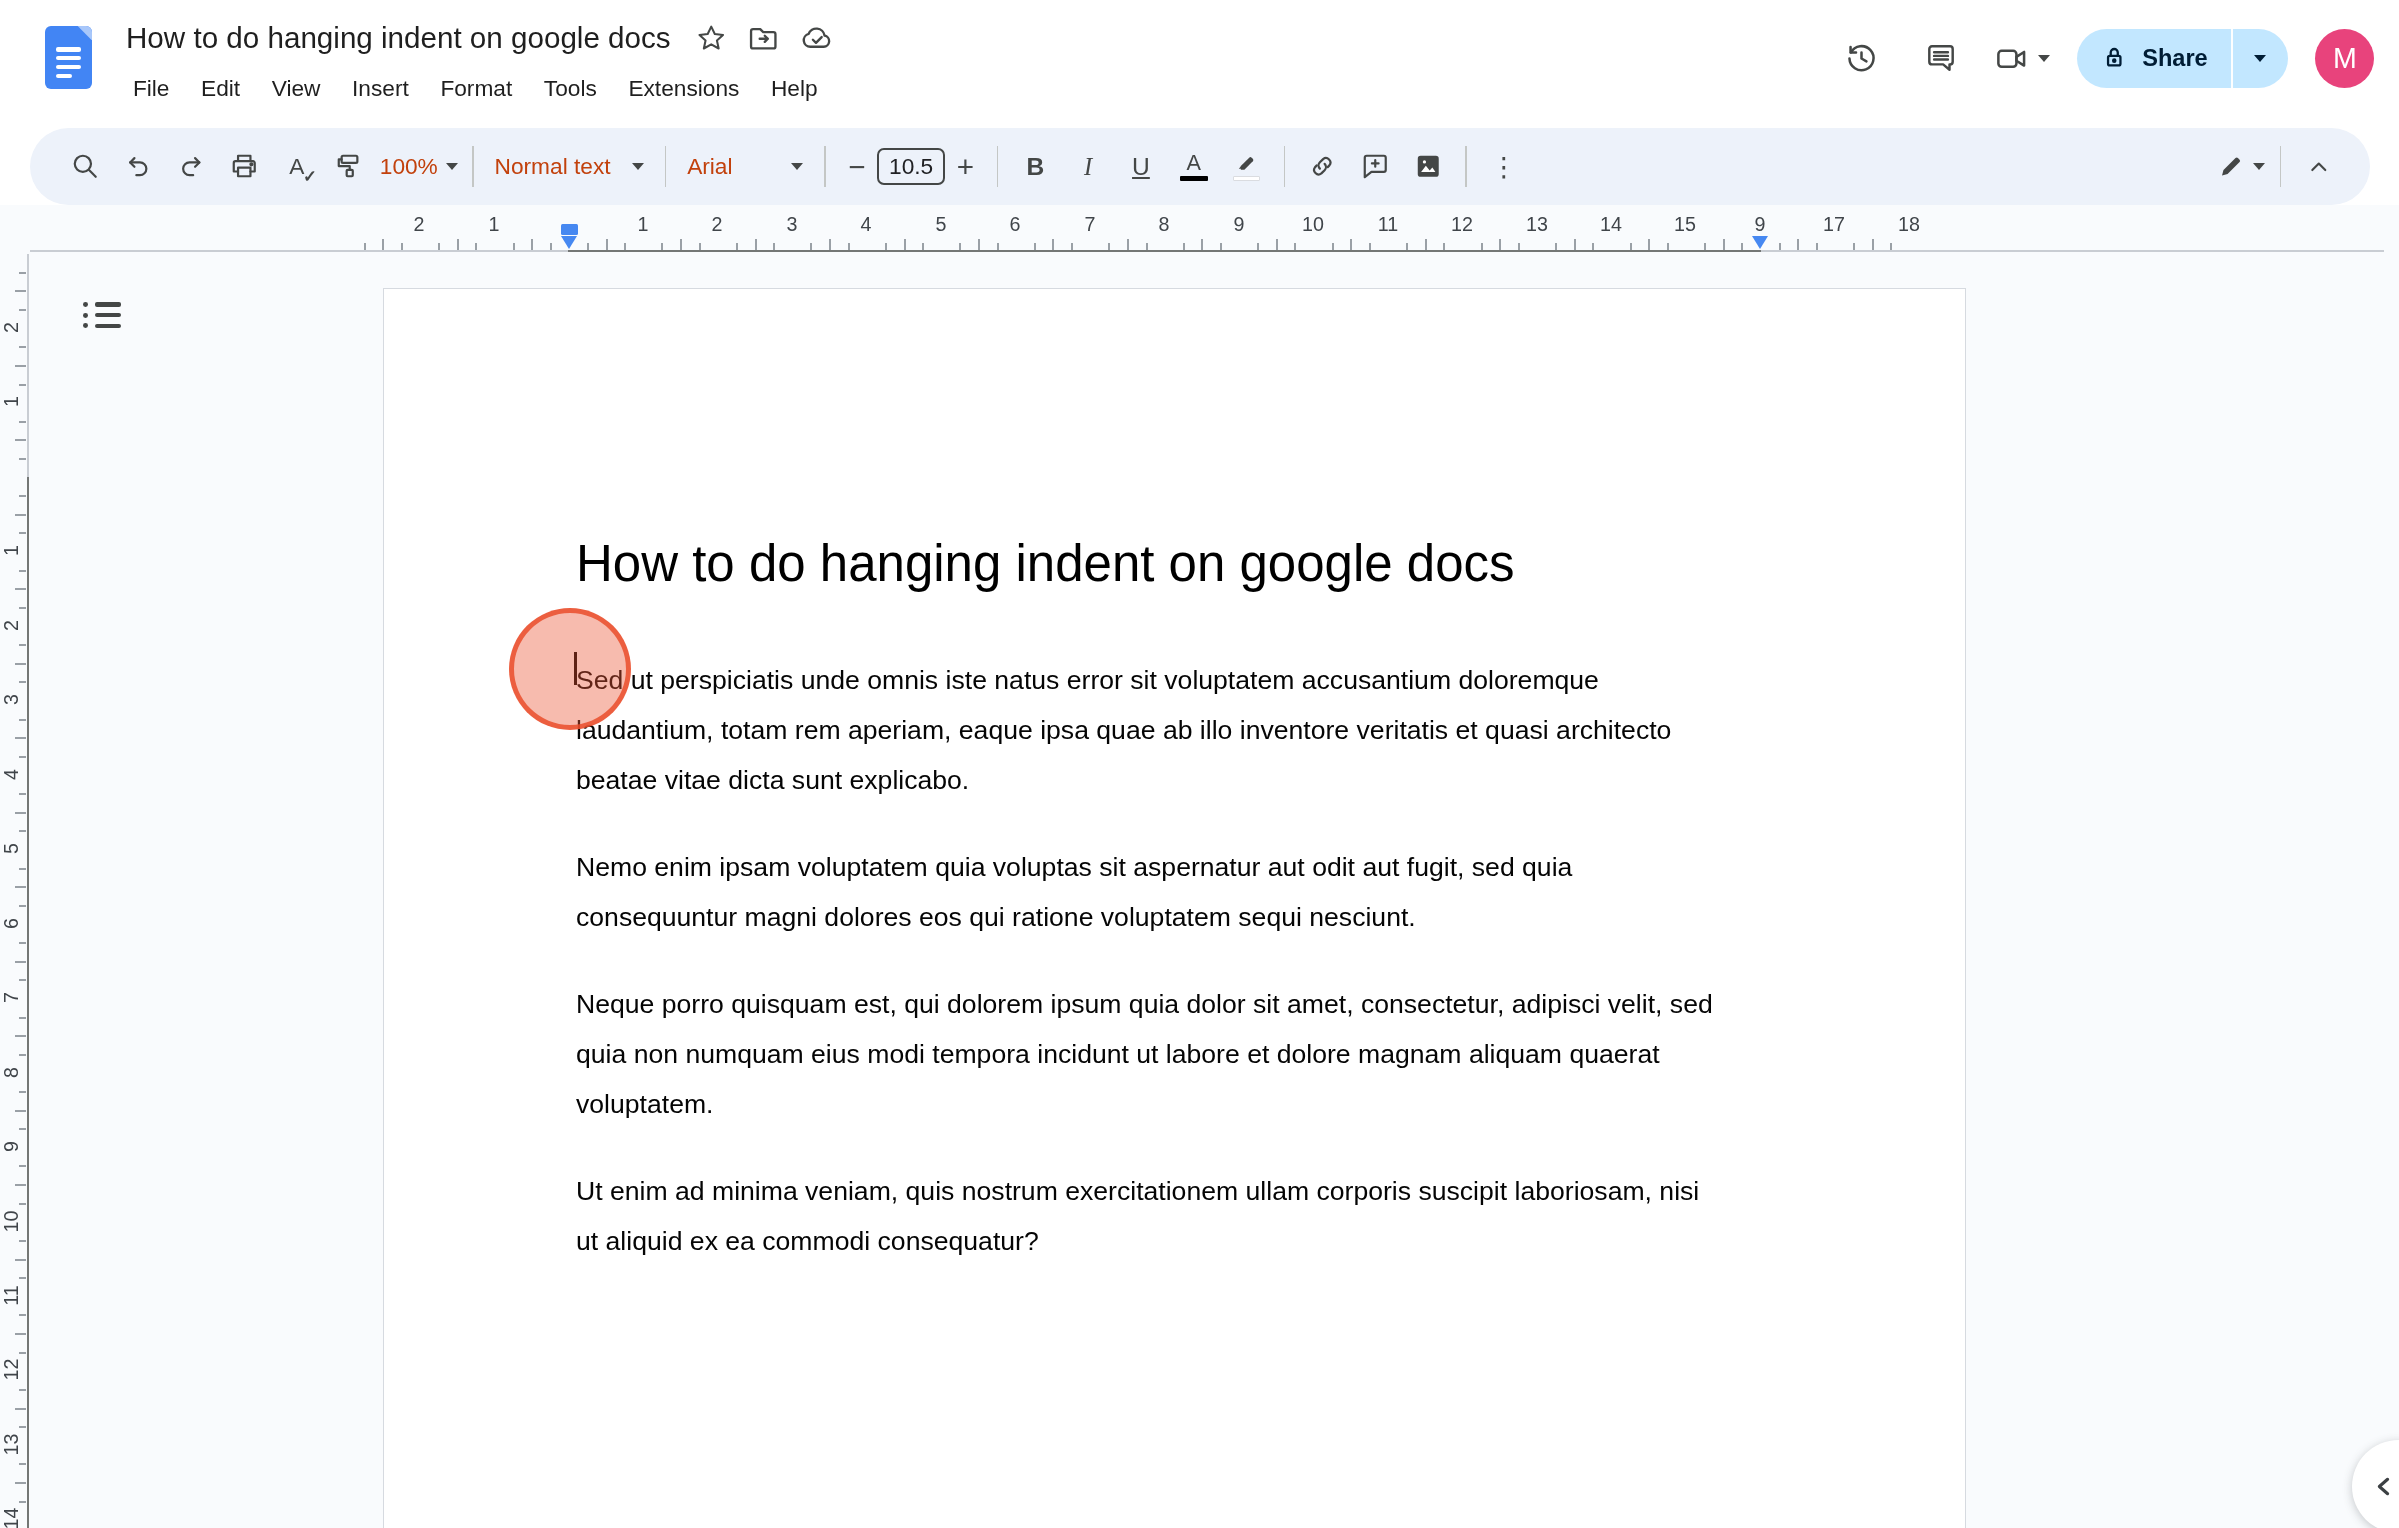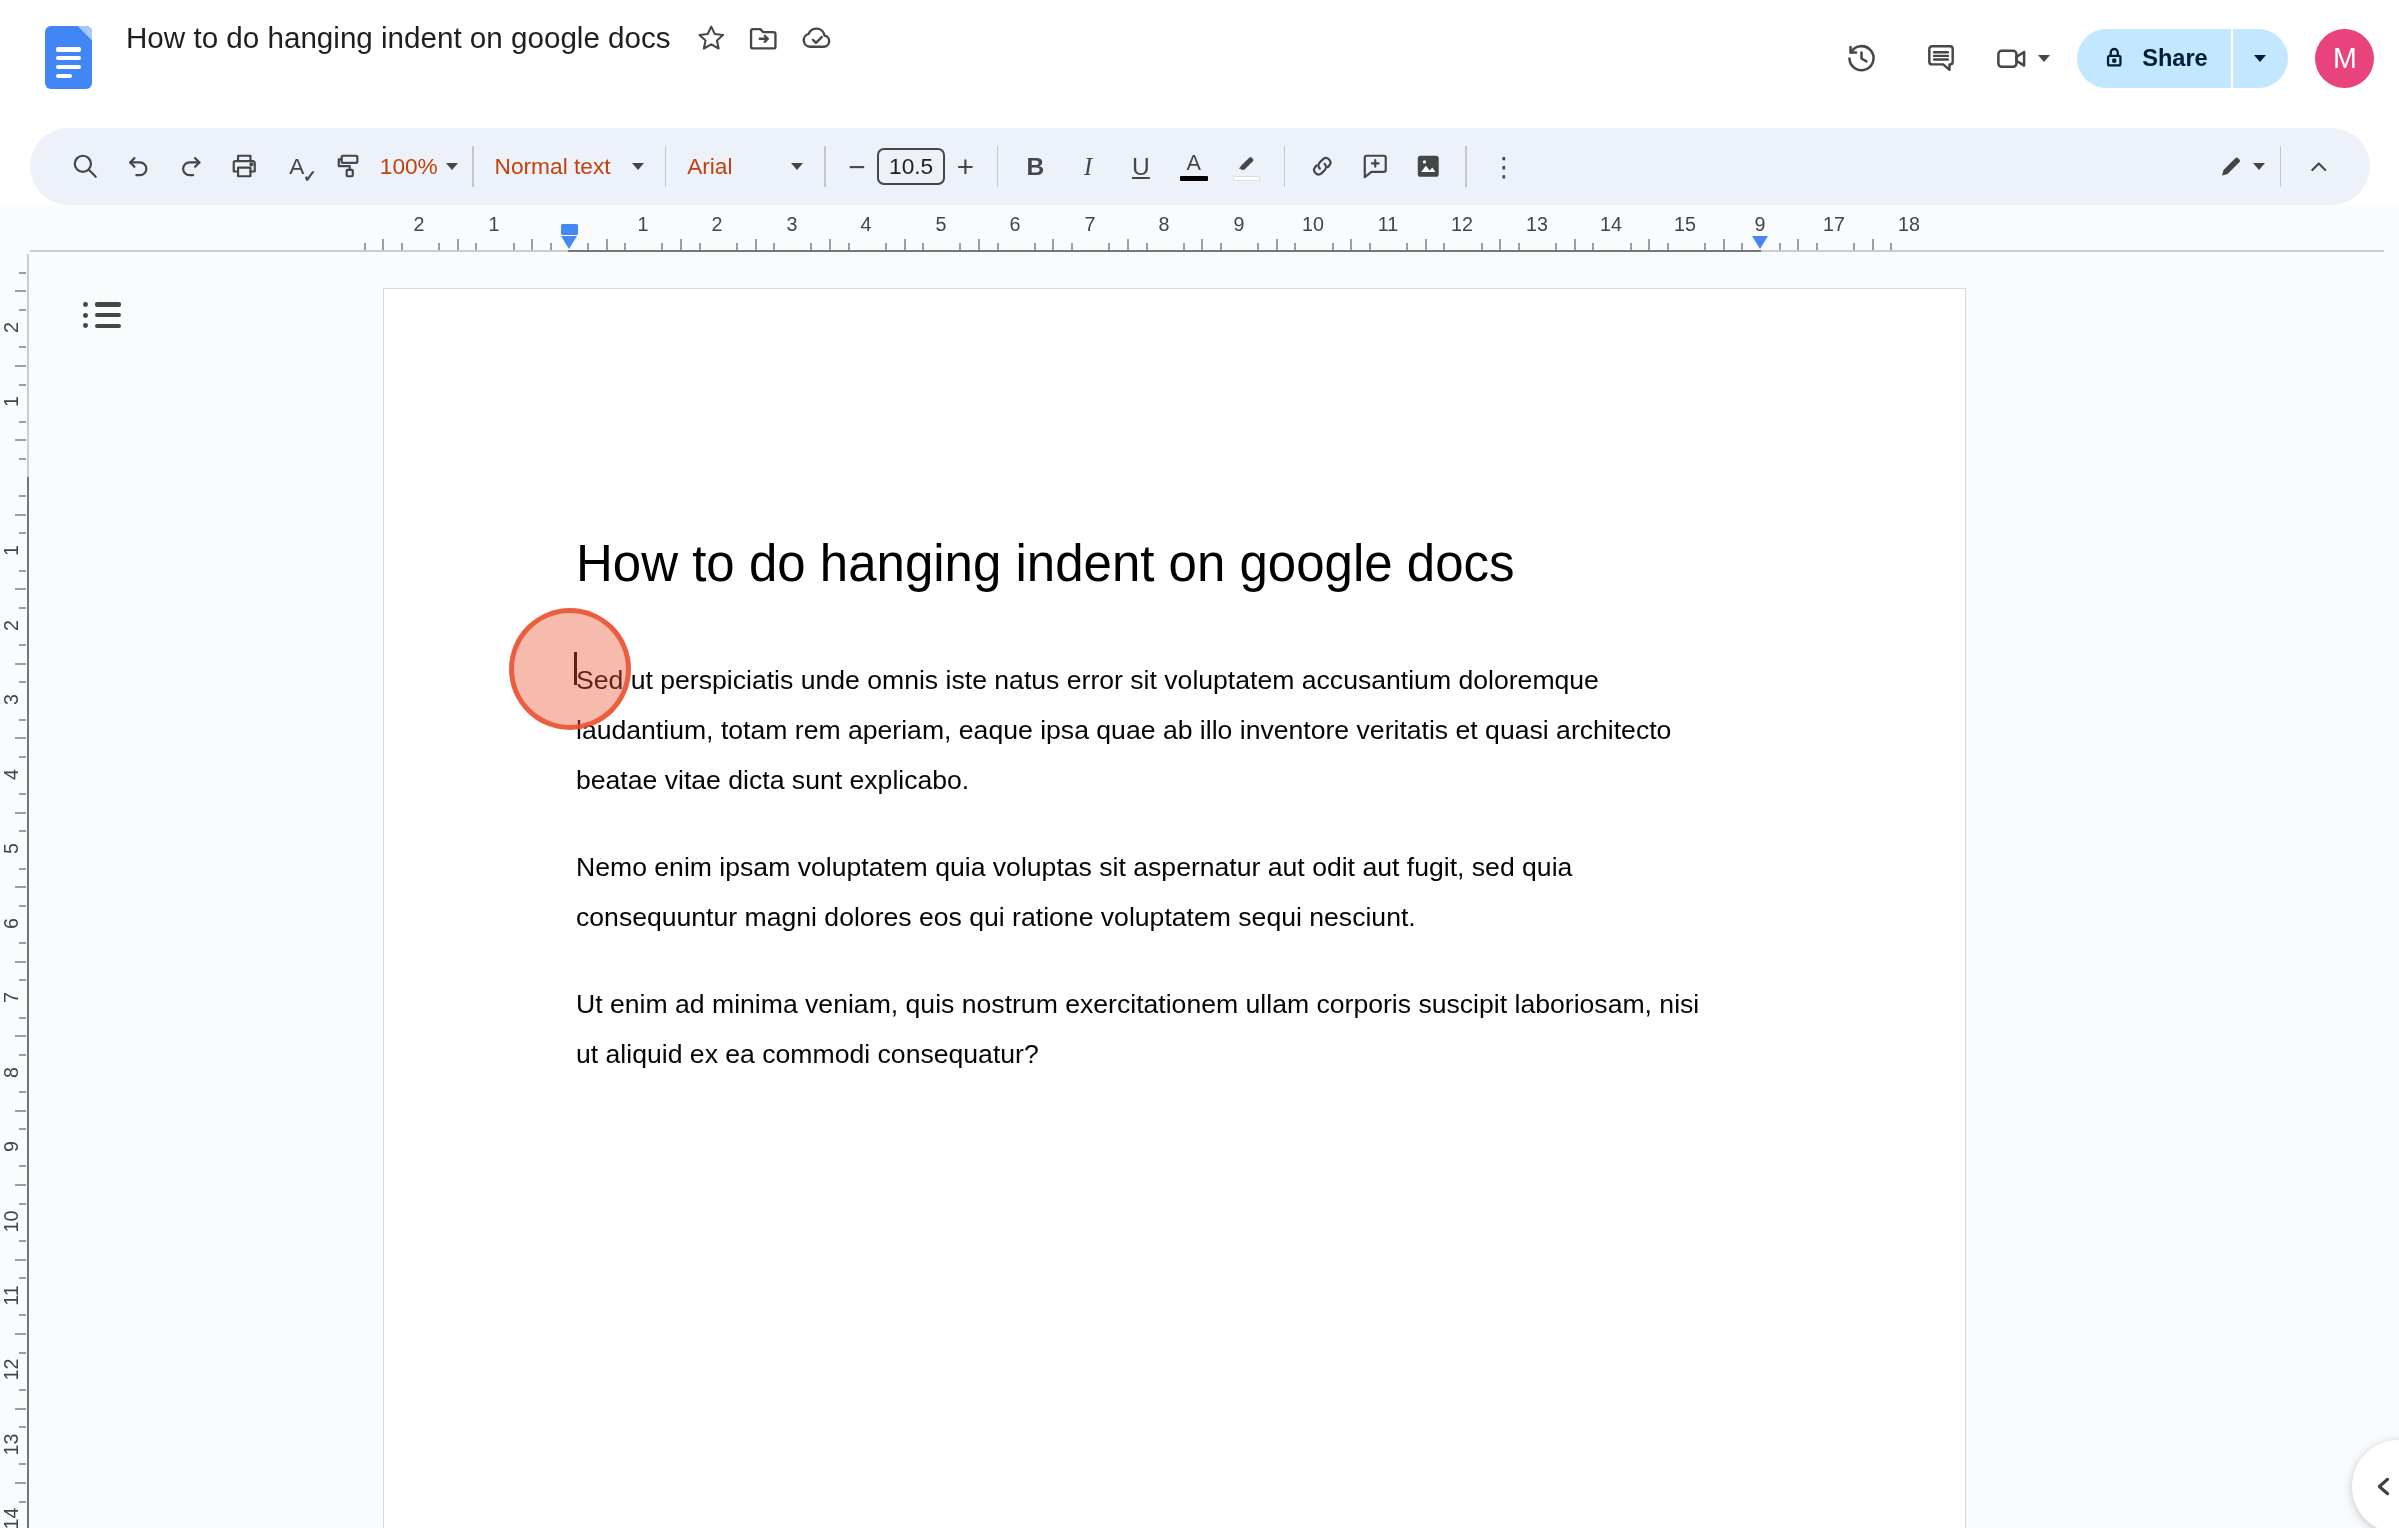--- a/index.html
+++ b/index.html
@@ -120,20 +120,30 @@
         </svg>
     </span>
     <span class="hd-ic">
       <svg class="ic" width="33" height="33" viewBox="0 0 32 32">
         <path d="M10 24h13a5.5 5.5 0 0 0 .8-10.9A8 8 0 0 0 8.4 11.6 6.3 6.3 0 0 0 10 24z"></path>
         <path d="M12.5 17.2l3 3 5.5-5.6"></path>
         </svg>
     </span>
   </div>
 
+  <nav class="menubar">
+    <span class="menu-item">File</span>
+    <span class="menu-item">Edit</span>
+    <span class="menu-item">View</span>
+    <span class="menu-item">Insert</span>
+    <span class="menu-item">Format</span>
+    <span class="menu-item">Tools</span>
+    <span class="menu-item">Extensions</span>
+    <span class="menu-item">Help</span>
+  </nav>
 
   <div class="head-right">
     <span class="hr-btn">
       <svg class="ic" width="35" height="35" viewBox="0 0 32 32">
         <path d="M6 5.5v5h5"></path>
         <path d="M6.3 10.5A11 11 0 1 1 5 16"></path>
         <path d="M16 10.5V16l4.5 2.6"></path>
         </svg>
     </span>
     <span class="hr-btn">
@@ -473,20 +483,21 @@
         <span class="bar"></span>
       </span>
   </span>
 
   <div class="page">
     <div class="page-content">
       <h1 class="doc-heading">How to do hanging indent on google docs</h1>
       <div>
           <div class="para">Sed ut perspiciatis unde omnis iste natus error sit voluptatem accusantium doloremque<br>laudantium, totam rem aperiam, eaque ipsa quae ab illo inventore veritatis et quasi architecto<br>beatae vitae dicta sunt explicabo.</div>
           <div class="para">Nemo enim ipsam voluptatem quia voluptas sit aspernatur aut odit aut fugit, sed quia<br>consequuntur magni dolores eos qui ratione voluptatem sequi nesciunt.</div>
+          <div class="para">Neque porro quisquam est, qui dolorem ipsum quia dolor sit amet, consectetur, adipisci velit, sed<br>quia non numquam eius modi tempora incidunt ut labore et dolore magnam aliquam quaerat<br>voluptatem.</div>
           <div class="para">Ut enim ad minima veniam, quis nostrum exercitationem ullam corporis suscipit laboriosam, nisi<br>ut aliquid ex ea commodi consequatur?</div>
         </div>
     </div>
   </div>
 
   <span class="text-caret"></span>
   <span class="click-indicator"></span>
 
   <span class="panel-chevron">
     <svg class="ic" width="33" height="33" viewBox="0 0 32 32" style="stroke:#3c4043;stroke-width:3">

